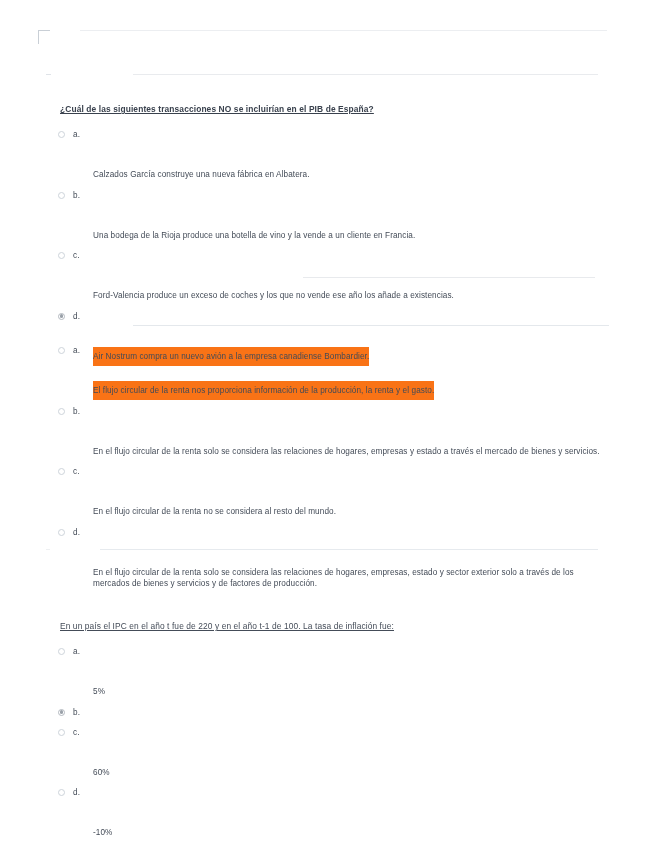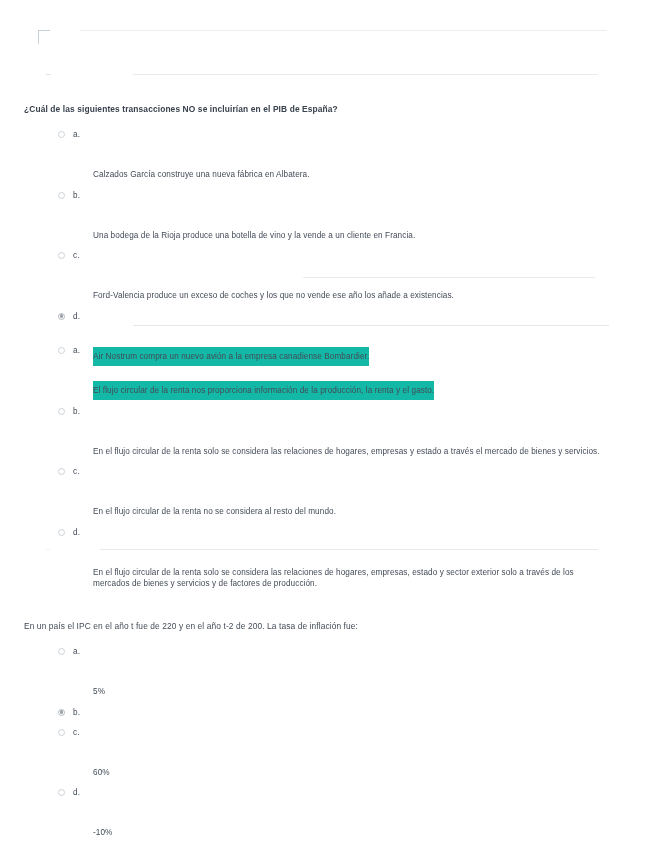--- a/index.html
+++ b/index.html
@@ -52,27 +52,28 @@
     position: absolute;
     left: 0;
     right: 0;
   }
   #q1 { top: 103px; }
   #q2 { top: 345px; }
   #q3 { top: 620px; }
 
   .q-stem {
     margin: 0 0 14px 0;
-    padding-left: 24px;
+    padding-left: 60px;
     padding-right: 40px;
     font-size: 8.4px;
     line-height: 12px;
     font-weight: bold;
     color: #39414d;
     letter-spacing: 0.12px;
+    text-decoration: underline;
   }
   .q-stem.normal {
     font-weight: normal;
     color: #444c58;
     letter-spacing: 0.1px;
   }
 
   .options {
     list-style: none;
     margin: 0;
@@ -123,21 +124,21 @@
   }
   .opt-text {
     flex: 1 1 auto;
     font-size: 8.2px;
     line-height: 11.6px;
     color: #434b57;
     letter-spacing: 0.08px;
     margin-top: 40px;
   }
   .opt-text .hl {
-    background: #14b8a6;
+    background: #f97316;
     padding: 5px 0;
     box-decoration-break: clone;
     -webkit-box-decoration-break: clone;
   }
   .opt-text.wide { max-width: 534px; }
   .opt-text.short { max-width: 420px; }
 </style>
 </head>
 <body>
 
@@ -199,21 +200,21 @@
         <span class="opt-letter">d.</span>
         <span class="opt-text wide">En el flujo circular de la renta solo se considera las relaciones de hogares, empresas, estado y sector exterior solo a través de los mercados de bienes y servicios y de factores de producción.</span>
       </li>
     </ul>
   </section>
 
   <div class="rule tick2"></div>
   <div class="rule r5"></div>
 
   <section class="question-block" id="q3">
-    <p class="q-stem normal">En un país el IPC en el año t fue de 220 y en el año t-2 de 200. La tasa de inflación fue:</p>
+    <p class="q-stem normal">En un país el IPC en el año t fue de 220 y en el año t-1 de 100. La tasa de inflación fue:</p>
     <ul class="options">
       <li class="option">
         <span class="radio"></span>
         <span class="opt-letter">a.</span>
         <span class="opt-text">5%</span>
       </li>
       <li class="option">
         <span class="radio selected"></span>
         <span class="opt-letter">b.</span>
       </li>

